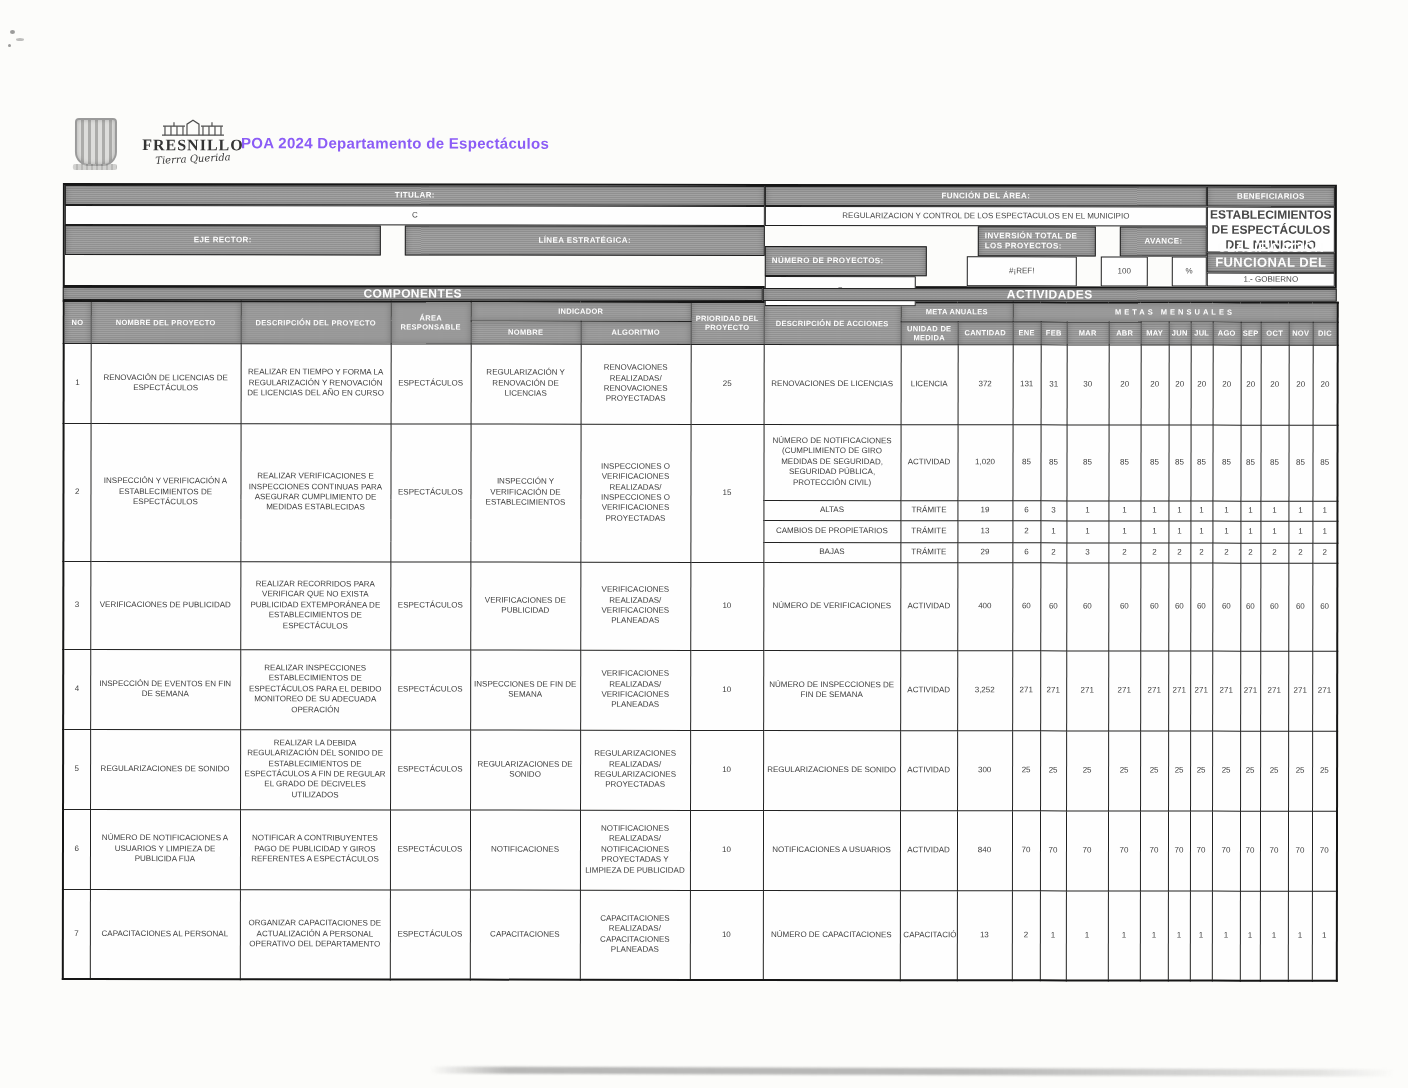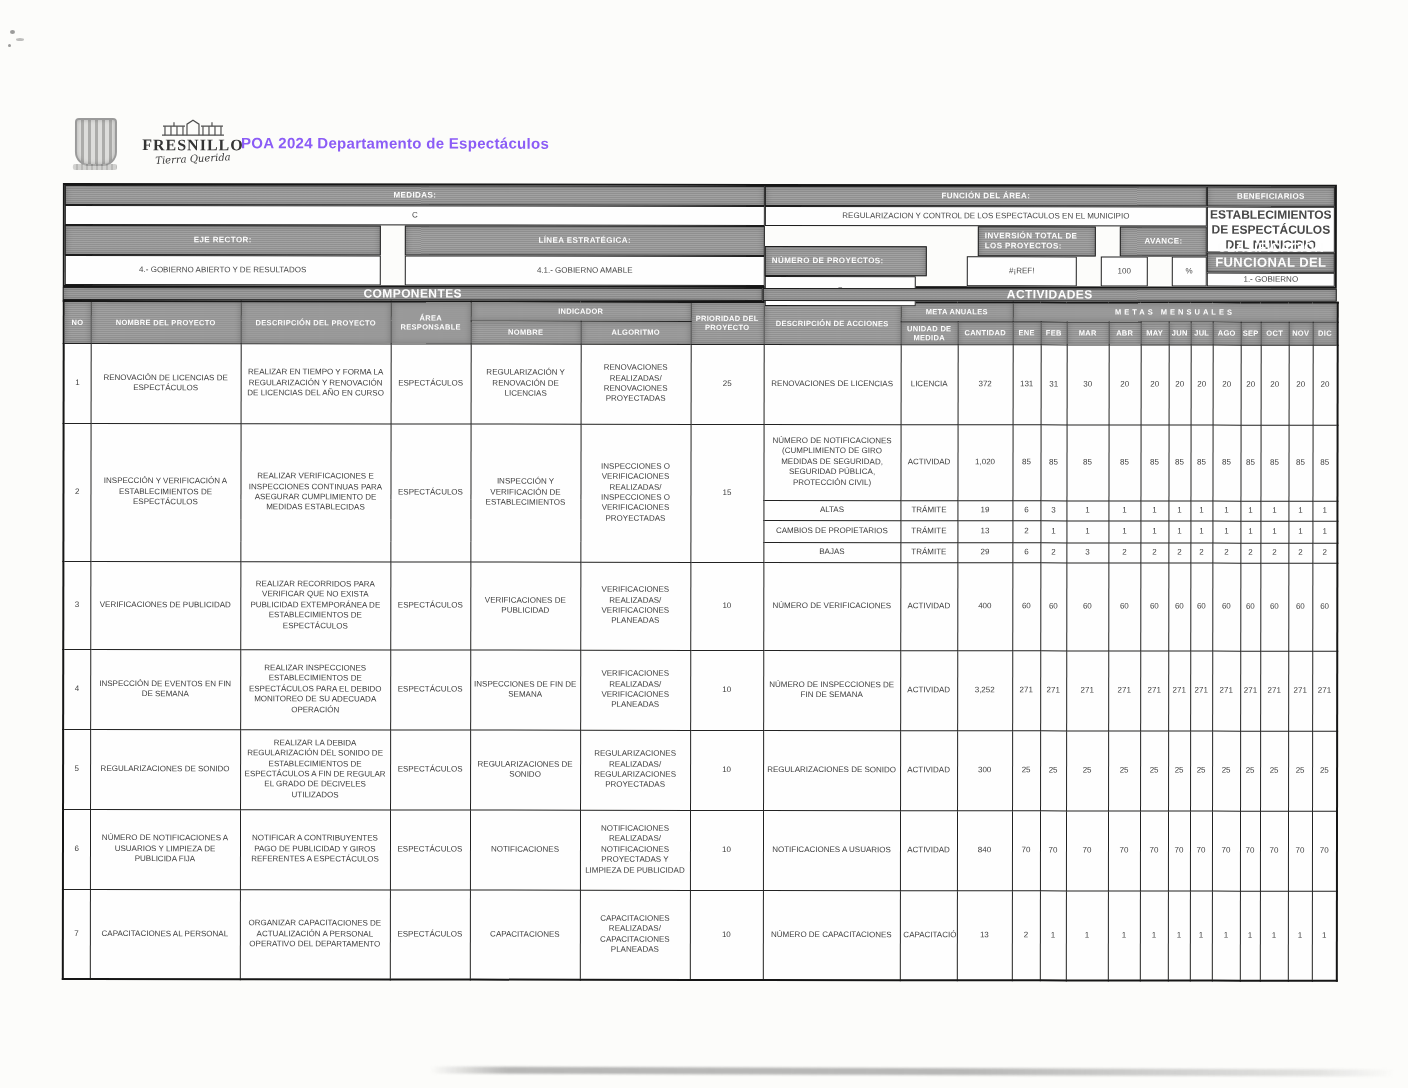--- a/index.html
+++ b/index.html
@@ -88,29 +88,25 @@
           </g>
         </svg>
         <div class="wordmark">FRESNILLO</div>
         <div class="tagline">Tierra Querida</div>
       </div>
       <div class="doctitle">POA 2024 Departamento de Espectáculos</div>
     </div>
 
     <div class="infoblock">
       <div class="coll">
-        <div class="ic dk h20">MEDIDAS:</div>
+        <div class="ic dk h20">TITULAR:</div>
         <div class="ic h20">C</div>
         <div class="frow h30">
           <div class="ic dk w327" style="height:30px">EJE RECTOR:</div>
           <div class="ic dk w373" style="height:30px">LÍNEA ESTRATÉGICA:</div>
-        </div>
-        <div class="frow h30">
-          <div class="ic w327" style="height:30px">4.- GOBIERNO ABIERTO Y DE RESULTADOS</div>
-          <div class="ic w373" style="height:30px">4.1.- GOBIERNO AMABLE</div>
         </div>
       </div>
       <div class="colm">
         <div class="ic dk h20">FUNCIÓN DEL ÁREA:</div>
         <div class="ic h20">REGULARIZACION Y CONTROL DE LOS ESPECTACULOS EN EL MUNICIPIO</div>
         <div class="frow h30">
           <div class="ic dk la w195" style="height:30px">NÚMERO DE PROYECTOS:</div>
           <div class="ic dk la w142" style="height:30px">INVERSIÓN TOTAL DE LOS PROYECTOS:</div>
           <div class="ic dk w105" style="height:30px">AVANCE:</div>
         </div>

